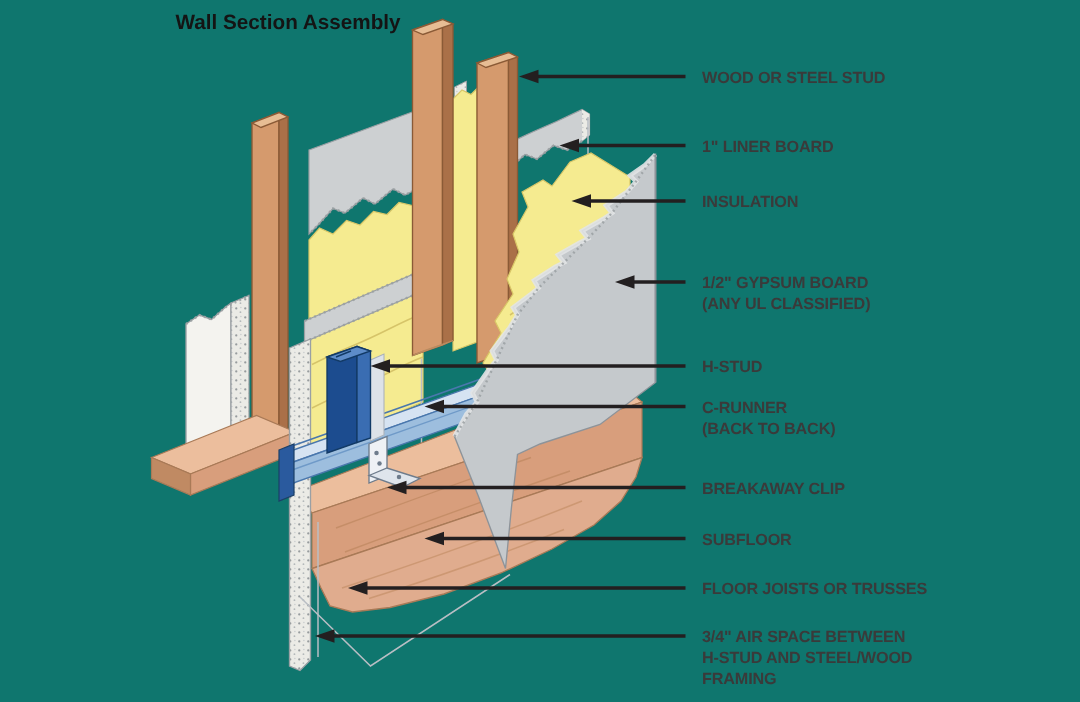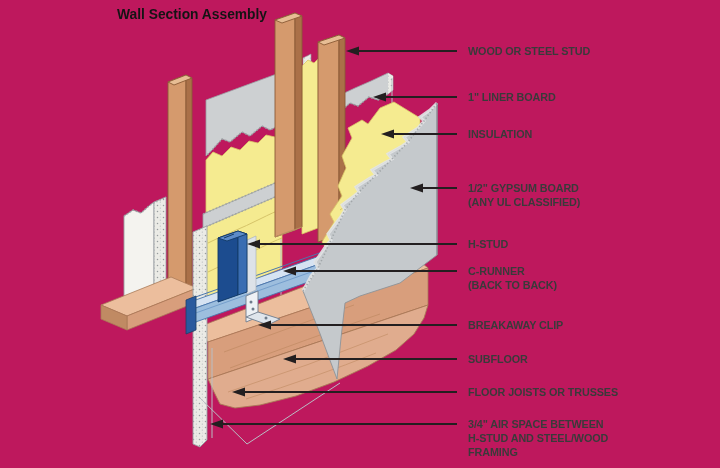--- a/index.html
+++ b/index.html
@@ -1,16 +1,16 @@
 <!DOCTYPE html>
 <html><head>
 <meta charset="utf-8">
 <style>
   html,body{margin:0;padding:0;background:#ffffff;}
-  .stage{position:relative;width:720px;height:468px;background:#be185d;overflow:hidden;
+  .stage{position:relative;width:720px;height:468px;background:#0f766e;overflow:hidden;
          font-family:"Liberation Sans",sans-serif;}
   svg{display:block}
   .lbl{font-family:"Liberation Sans",sans-serif;font-weight:bold;font-size:10.8px;
        fill:#3a3a3a;letter-spacing:-0.1px;}
   .ttl{font-family:"Liberation Sans",sans-serif;font-weight:bold;font-size:13.8px;fill:#141414;}
   .arrowline{stroke:#231f20;stroke-width:2.2;}
   .head{fill:#231f20;}
   .thin{stroke:#b9bec4;stroke-width:1;fill:none;}
   .speckline{stroke:#9aa0a2;stroke-width:1.6;stroke-dasharray:1.3 2.2;fill:none;opacity:.85;}
 </style>

